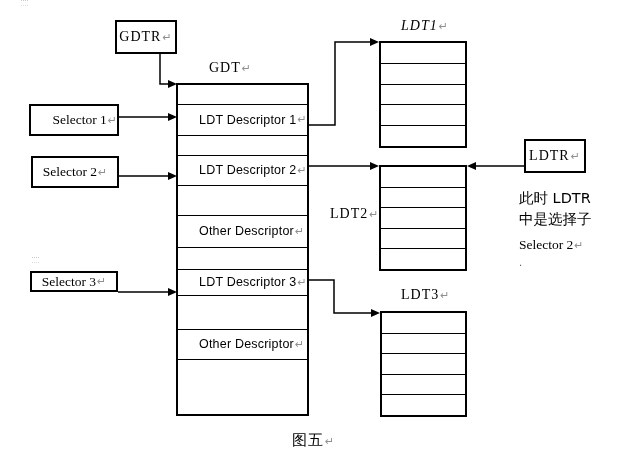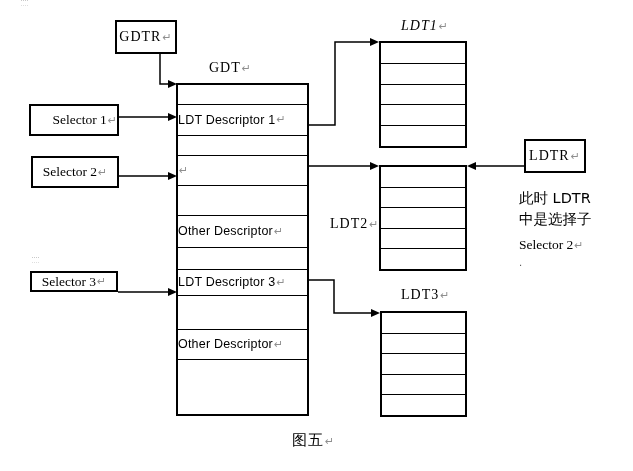--- a/index.html
+++ b/index.html
@@ -11,29 +11,29 @@
   .box{
     position:absolute;border:2px solid #000;box-sizing:border-box;
     display:flex;align-items:center;justify-content:center;
     font-size:14px;background:#fff;white-space:nowrap;
   }
   .ret{color:#8f8f8f;font-size:11px;margin-left:1px;font-family:"DejaVu Sans",sans-serif;}
   .floatlabel{position:absolute;font-size:14px;letter-spacing:1px;white-space:nowrap;}
   .dtable{position:absolute;border:2px solid #000;box-sizing:border-box;background:#fff;
     display:flex;flex-direction:column;}
   .dtable .row{border-bottom:1.5px solid #000;display:flex;align-items:center;
-    padding-left:0;font-family:"Liberation Sans",sans-serif;font-size:12.5px;
+    padding-left:21px;font-family:"Liberation Sans",sans-serif;font-size:12.5px;
     letter-spacing:0.2px;white-space:nowrap;overflow:hidden;}
   .dtable .row:last-child{border-bottom:none;}
   .ldt .row{flex:1;padding-left:0;}
   #gdtr-box{left:115px;top:20px;width:62px;height:34px;letter-spacing:1px;}
   #ldtr-box{left:524px;top:139px;width:62px;height:34px;letter-spacing:1px;}
   #gdt-label{left:209px;top:60px;}
   #ldt1-label{left:401px;top:18px;font-style:italic;}
-  #ldt2-label{left:330px;top:216px;}
+  #ldt2-label{left:330px;top:206px;}
   #ldt3-label{left:401px;top:287px;}
   #sel1-box{left:29px;top:104px;width:90px;height:32px;font-size:13.5px;justify-content:flex-end;}
   #sel2-box{left:31px;top:156px;width:88px;height:32px;font-size:13.5px;}
   #sel3-box{left:30px;top:271px;width:88px;height:21px;font-size:13.5px;}
   #gdt-table{left:176px;top:83px;width:133px;height:333px;}
   #ldt1-table{left:379px;top:41px;width:88px;height:107px;}
   #ldt2-table{left:379px;top:165px;width:88px;height:106px;}
   #ldt3-table{left:380px;top:311px;width:87px;height:106px;}
   #note-block{position:absolute;left:519px;top:188px;width:118px;font-size:14.5px;
     font-family:"DejaVu Sans",sans-serif;line-height:21px;}
@@ -100,20 +100,21 @@
         <span></span>
       </div>
     <div class="row" style="height:30.5px;">
         <span>LDT Descriptor 1</span>
         <span class="ret">↵</span>
       </div>
     <div class="row" style="height:18.5px;">
         <span></span>
       </div>
     <div class="row" style="height:29.5px;">
+        <span>LDT Descriptor 2</span>
         <span class="ret">↵</span>
       </div>
     <div class="row" style="height:28.5px;">
         <span></span>
       </div>
     <div class="row" style="height:31.5px;">
         <span>Other Descriptor</span>
         <span class="ret">↵</span>
       </div>
     <div class="row" style="height:20.5px;">

